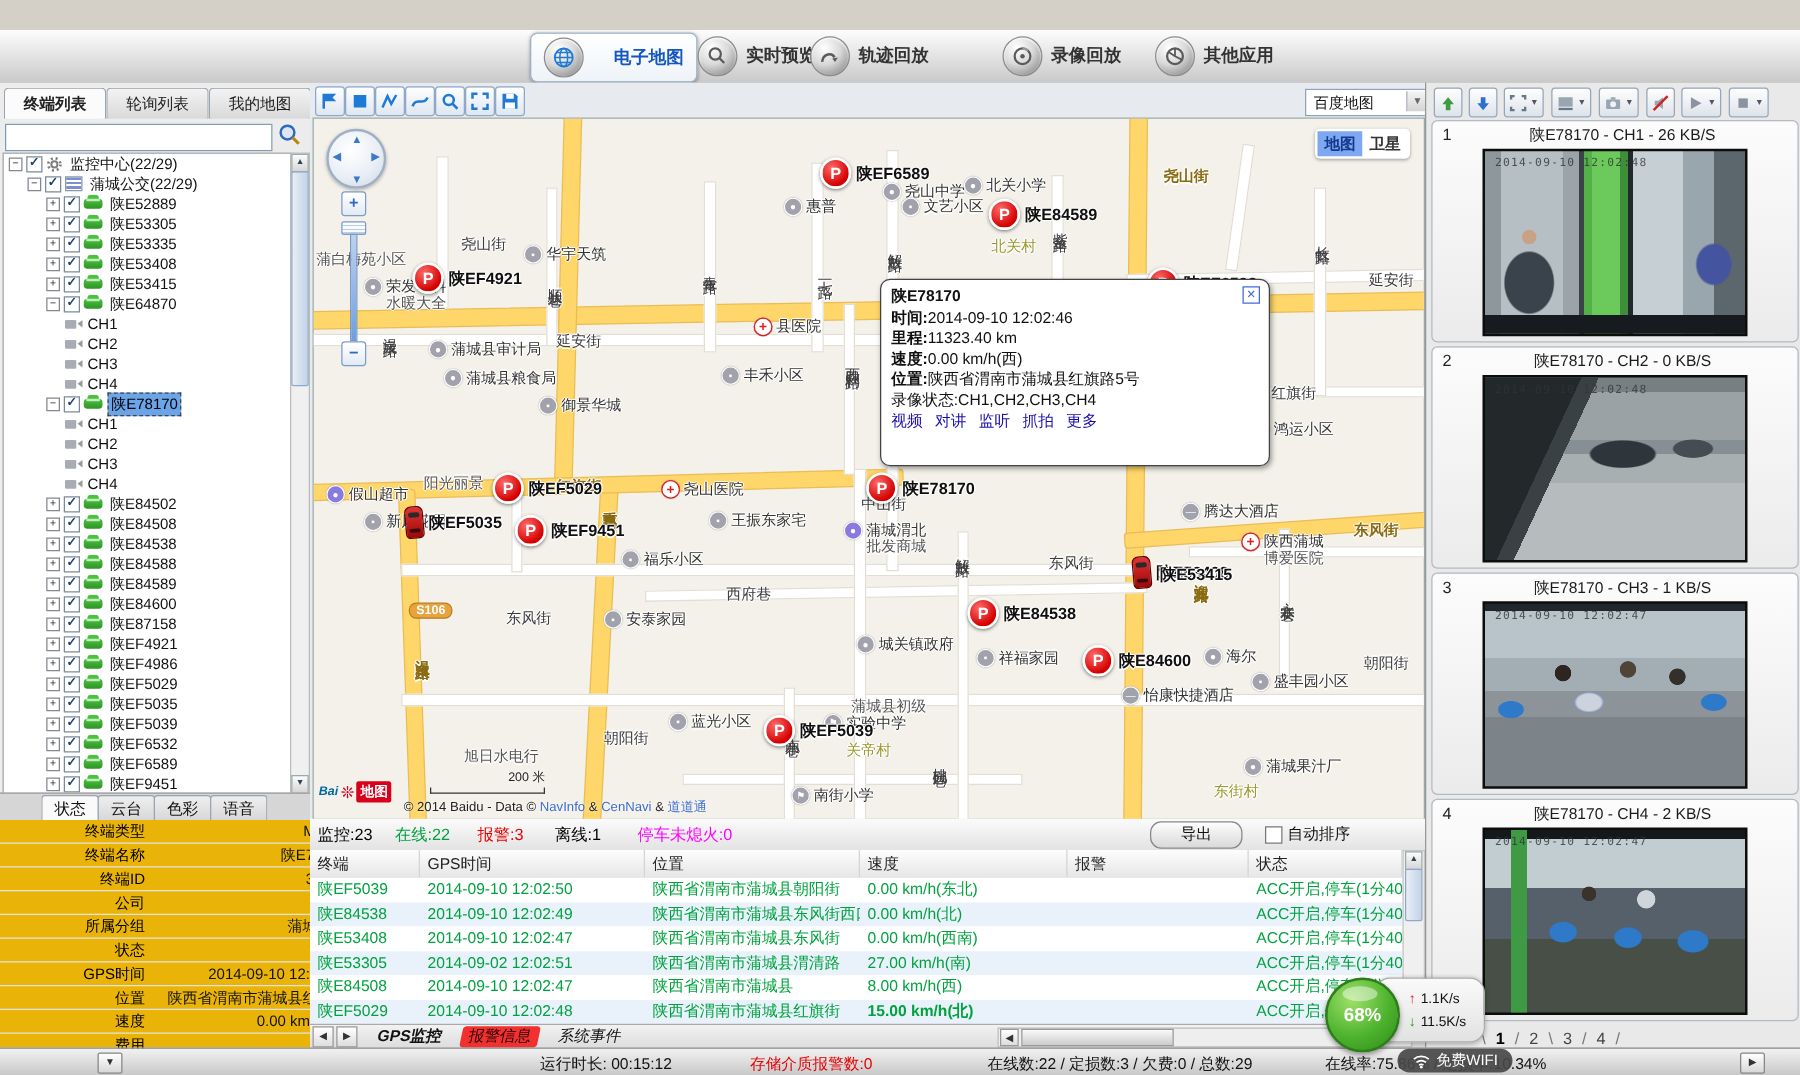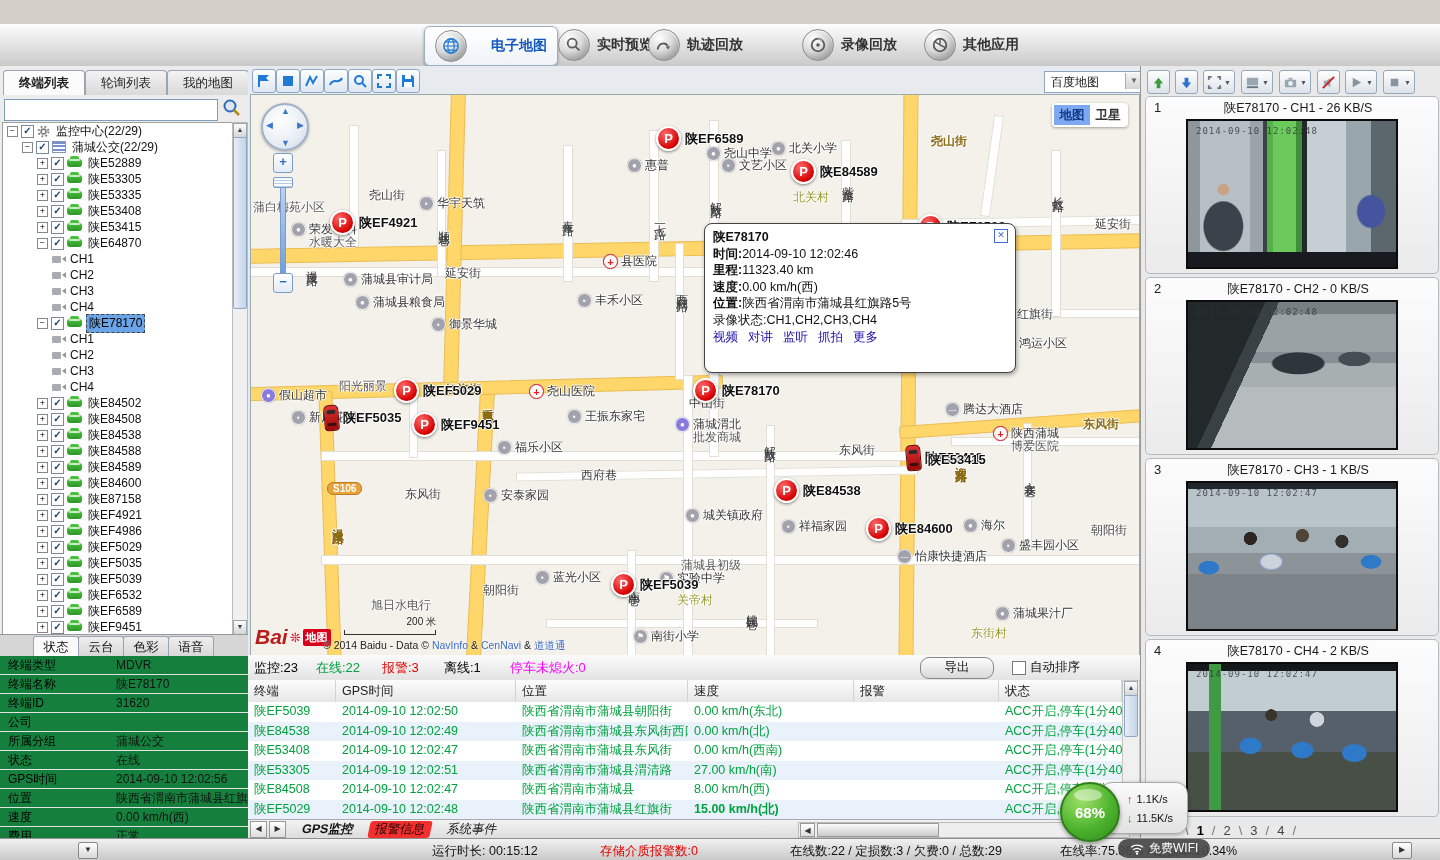--- a/index.html
+++ b/index.html
@@ -44,21 +44,21 @@
   .tlabel{font-size:12px;padding:0 2px;}
   .tlabel.sel{background:#6ba4e7;border:1px dashed #444;color:#000;}
   #treescroll{left:232px;top:56px;width:14px;height:512px;background:#f0f0f0;border:1px solid #bbb;}
   .sbtn{position:absolute;left:0;width:12px;height:13px;background:linear-gradient(#fcfcfc,#d6d6d6);border:1px solid #9aa;
     font-size:7px;text-align:center;line-height:12px;color:#345;}
   .sthumb{position:absolute;left:0;width:12px;background:linear-gradient(90deg,#e8eef6,#c3d3e8);border:1px solid #8fa8c8;border-radius:2px;}
   #stabs{left:0;top:568px;width:248px;height:22px;background:#d6d6d6;border-top:1px solid #999;}
   .stab{position:absolute;top:1px;width:44px;height:21px;text-align:center;line-height:21px;font-size:12.5px;
     border:1px solid #9aa5b1;border-bottom:none;border-radius:3px 3px 0 0;background:linear-gradient(#efefef,#d5d5d5);}
   .stab.active{background:#fafafa;}
-  #props{left:0;top:590px;width:278px;height:182px;background:#15803d;}
+  #props{left:0;top:590px;width:278px;height:182px;background:#eab308;text-align:right;}
   .prow{height:18px;display:flex;align-items:center;border-bottom:1px solid #e3e3e3;overflow:hidden;}
   .plab{width:108px;flex:0 0 108px;padding-left:8px;font-size:12px;color:#000;}
   .pval{flex:1;font-size:12px;white-space:nowrap;overflow:hidden;}
 
   
   #maparea{left:248px;top:66px;width:892px;height:772px;background:#e7ebef;}
   .mtoolbtn{position:absolute;top:3px;width:22px;height:22px;background:linear-gradient(#fefefe,#dfe7f0);
     border:1px solid #8fa8c8;border-radius:3px;display:flex;align-items:center;justify-content:center;}
   #provider{position:absolute;left:796px;top:5px;width:92px;height:20px;background:#fff;border:1px solid #8ea4bd;font-size:12px;line-height:20px;padding-left:6px;}
   #provarrow{position:absolute;right:1px;top:1px;width:16px;height:16px;background:linear-gradient(#f4f4f4,#d4d4d4);border-left:1px solid #aab;font-size:8px;line-height:16px;text-align:center;color:#666;}
@@ -91,21 +91,21 @@
     color:#2d6bbf;font-weight:bold;text-align:center;line-height:16px;font-size:13px;}
   .zhandle{position:absolute;left:0;width:18px;height:9px;background:repeating-linear-gradient(#f8fbff 0 2px,#b9cce6 2px 3px);border:1px solid #7a9cc9;border-radius:2px;}
   .ztrack{position:absolute;left:7px;width:4px;background:linear-gradient(#bcd2ef,#6f9fdd);border:1px solid #7a9cc9;}
   #maptype{position:absolute;left:801px;top:8px;z-index:6;background:#fff;padding:2px;border-radius:4px;box-shadow:0 1px 3px rgba(0,0,0,.35);display:flex;}
   .mtbtn{width:36px;height:20px;text-align:center;line-height:20px;font-size:12.5px;font-weight:bold;}
   .mtbtn.on{background:#7fa8f2;color:#123a8c;}
   .mtbtn.off{background:#fff;color:#333;}
   #scalebox{position:absolute;left:93px;top:520px;z-index:4;font-size:10px;color:#222;text-align:right;width:92px;text-shadow:0 0 2px #fff;}
   #scalebar{height:4px;border:1px solid #333;border-top:none;margin-top:1px;}
   #bdlogo{position:absolute;left:4px;top:530px;z-index:4;display:flex;align-items:center;gap:2px;font-weight:bold;}
-  #bdlogo .bai{color:#b91c1c;font-size:21px;font-style:italic;}
+  #bdlogo .bai{color:#0369a1;font-size:10px;font-style:italic;}
   #bdlogo .paw{color:#d9001b;font-size:13px;}
   #bdlogo .box{background:#d9001b;color:#fff;font-size:11px;padding:1px 3px;border-radius:2px;}
   #attrib{position:absolute;left:72px;top:544px;z-index:4;font-size:10.5px;color:#222;text-shadow:0 0 2px #fff;}
   #attrib a{color:#3d6dcc;text-decoration:none;}
   #popup{position:absolute;left:453px;top:128px;width:294px;height:138px;z-index:5;background:#fff;border:1px solid #444;
     border-radius:8px;box-shadow:1px 2px 4px rgba(0,0,0,.35);padding:5px 8px;font-size:12.5px;line-height:16.5px;}
   #popup .ptitle{font-weight:bold;}
   #popupclose{position:absolute;right:7px;top:5px;width:12px;height:12px;border:1px solid #4169e1;color:#4169e1;font-size:9px;line-height:11px;text-align:center;}
   .plinks{color:#1a0dab;display:flex;gap:10px;margin-top:1px;}
   #ptail{position:absolute;left:455px;top:258px;z-index:4;width:0;height:0;border:8px solid transparent;border-top:16px solid #fff;transform:rotate(18deg);filter:drop-shadow(0 1px 1px rgba(0,0,0,.3));}
@@ -1014,21 +1014,21 @@
         <div class="grow">
           <div class="gcell" style="width: 88px;">陕E53408</div>
           <div class="gcell" style="width: 180px;">2014-09-10 12:02:47</div>
           <div class="gcell" style="width: 172px;">陕西省渭南市蒲城县东风街</div>
           <div class="gcell" style="width: 166px;">0.00 km/h(西南)</div>
           <div class="gcell" style="width: 145px;"></div>
           <div class="gcell" style="width: 123px;">ACC开启,停车(1分40秒)</div>
         </div>
         <div class="grow">
           <div class="gcell" style="width: 88px;">陕E53305</div>
-          <div class="gcell" style="width: 180px;">2014-09-19 12:02:51</div>
+          <div class="gcell" style="width: 180px;">2014-09-02 12:02:51</div>
           <div class="gcell" style="width: 172px;">陕西省渭南市蒲城县渭清路</div>
           <div class="gcell" style="width: 166px;">27.00 km/h(南)</div>
           <div class="gcell" style="width: 145px;"></div>
           <div class="gcell" style="width: 123px;">ACC开启,停车(1分40秒)</div>
         </div>
         <div class="grow">
           <div class="gcell" style="width: 88px;">陕E84508</div>
           <div class="gcell" style="width: 180px;">2014-09-10 12:02:47</div>
           <div class="gcell" style="width: 172px;">陕西省渭南市蒲城县</div>
           <div class="gcell" style="width: 166px;">8.00 km/h(西)</div>

